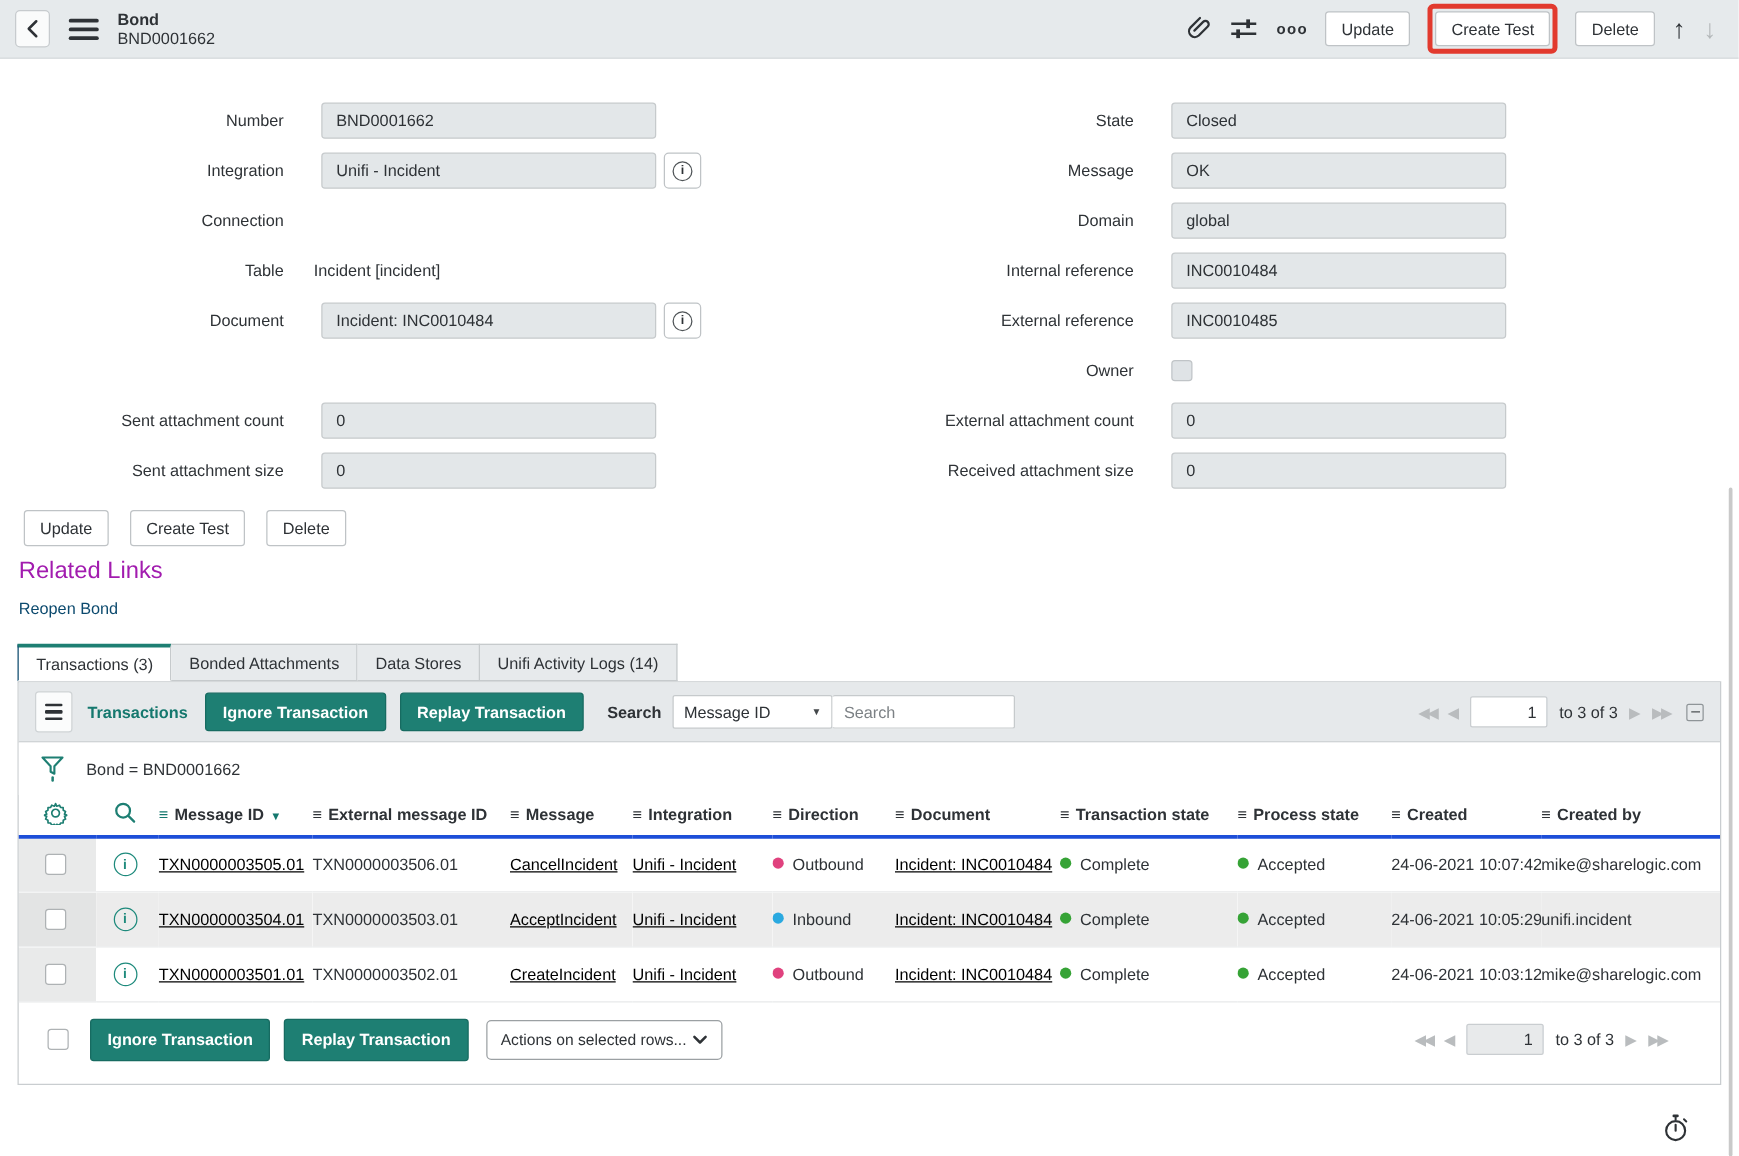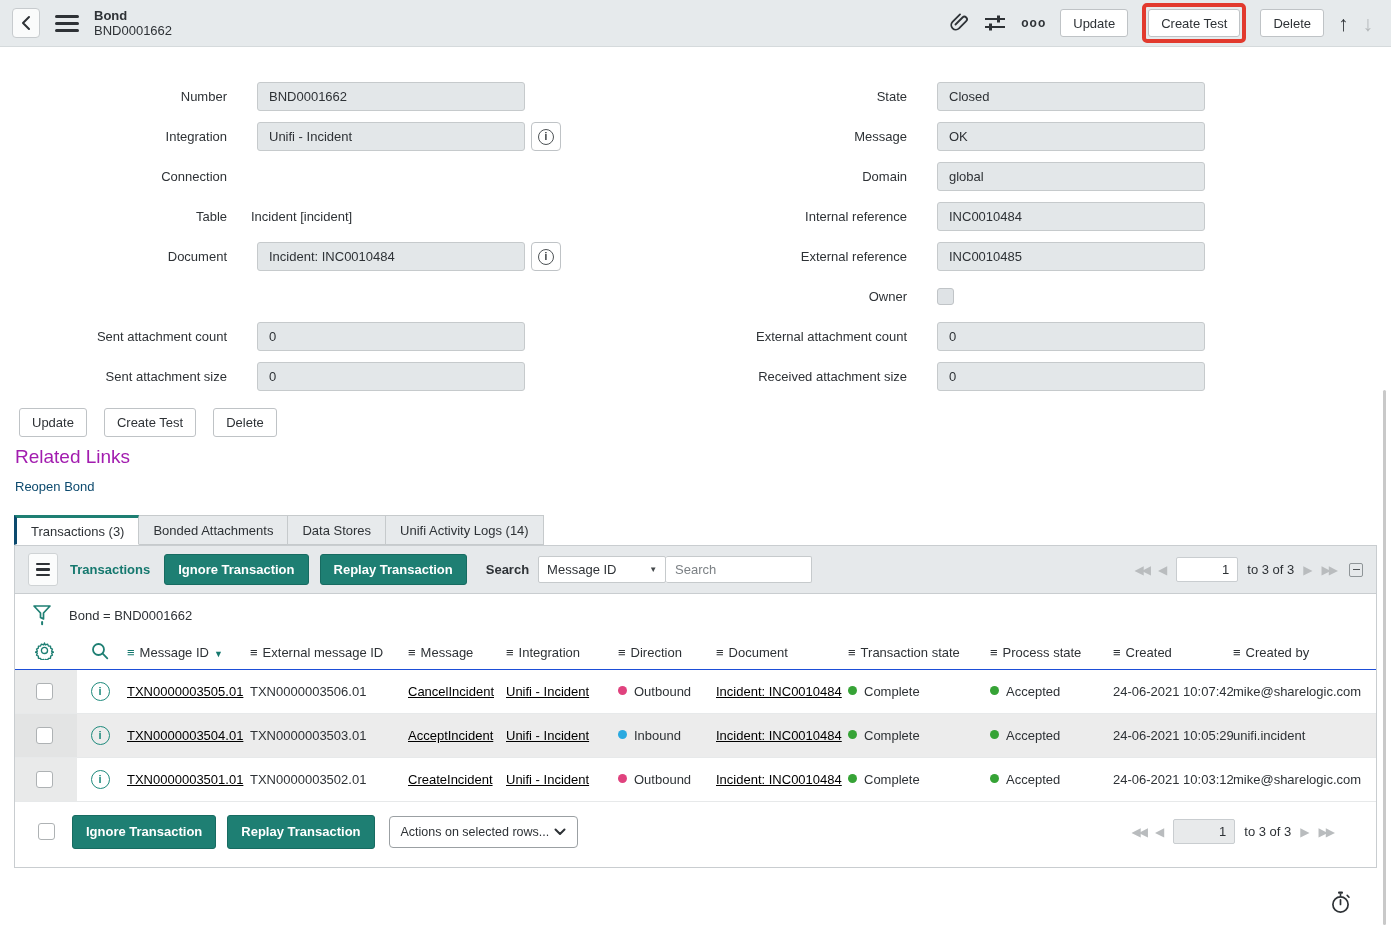--- a/index.html
+++ b/index.html
@@ -68,21 +68,21 @@
   .related { position:absolute; top:446px; left:15px; }
   .related h2 { font-size:19px; font-weight:400; color:#a21caf; }
   .related a { display:inline-block; margin-top:11px; color:#0c4a6e; text-decoration:none; cursor:pointer; }
 
   
   .tabs { position:absolute; top:515px; left:14px; display:flex; }
   .tab {
     height:30px; padding:0 14px; display:flex; align-items:center; background:#e7eaec;
     border:1px solid #c6cacc; border-left:none; cursor:pointer; white-space:nowrap;
   }
-  .tab:first-child { border-left:3px solid #0c4a6e; }
+  .tab:first-child { border-left:1px solid #0c4a6e; }
   .tab.active { background:#fff; border-top:3px solid #1e7f73; border-bottom:1px solid #fff; }
 
   
   .list-container {
     position:absolute; top:545px; left:14px; width:1363px; height:323px;
     border:1px solid #c9cdd0; background:#fff;
   }
   .list-toolbar {
     height:48px; background:#e6e9eb; border-bottom:1px solid #c9cdd0;
     display:flex; align-items:center; padding:0 13px;
@@ -123,22 +123,22 @@
   .collapse-btn i { display:block; width:7px; height:1.5px; background:#4e5356; }
 
   .filter-row { height:42px; display:flex; align-items:center; padding:0 17px; background:#fff; }
   .filter-text { margin-left:17px; }
 
   table.grid { border-collapse:collapse; table-layout:fixed; width:1361px; }
   table.grid col.c0{width:62px} col.c1{width:50px} col.c2{width:123px} col.c3{width:158px}
   col.c4{width:98px} col.c5{width:112px} col.c6{width:98px} col.c7{width:132px}
   col.c8{width:142px} col.c9{width:123px} col.c10{width:120px} col.c11{width:143px}
   table.grid th {
-    height:33px; text-align:left; font-weight:400; font-size:13px; color:#2e3236;
-    border-bottom:1px solid #1d4ed8; padding:0 4px 0 0; white-space:nowrap; overflow:hidden;
+    height:33px; text-align:left; font-weight:700; font-size:13px; color:#2e3236;
+    border-bottom:3px solid #1d4ed8; padding:0 4px 0 0; white-space:nowrap; overflow:hidden;
   }
   table.grid td {
     height:44px; border-bottom:1px solid #e7e9ea; padding:0 4px 0 0; white-space:nowrap; overflow:hidden;
   }
   .col-menu { font-size:13px; margin-right:5px; color:#2e3236; cursor:pointer; }
   th.sorted, th.sorted .col-menu { color:#15786e; }
   .sort-caret { font-size:9px; color:#15786e; margin-left:5px; }
   td.cb-cell { background:#e9eaea; text-align:center; }
   tr.alt td { background:#ececec; }
   tr.alt td.cb-cell { background:#e3e4e4; }

